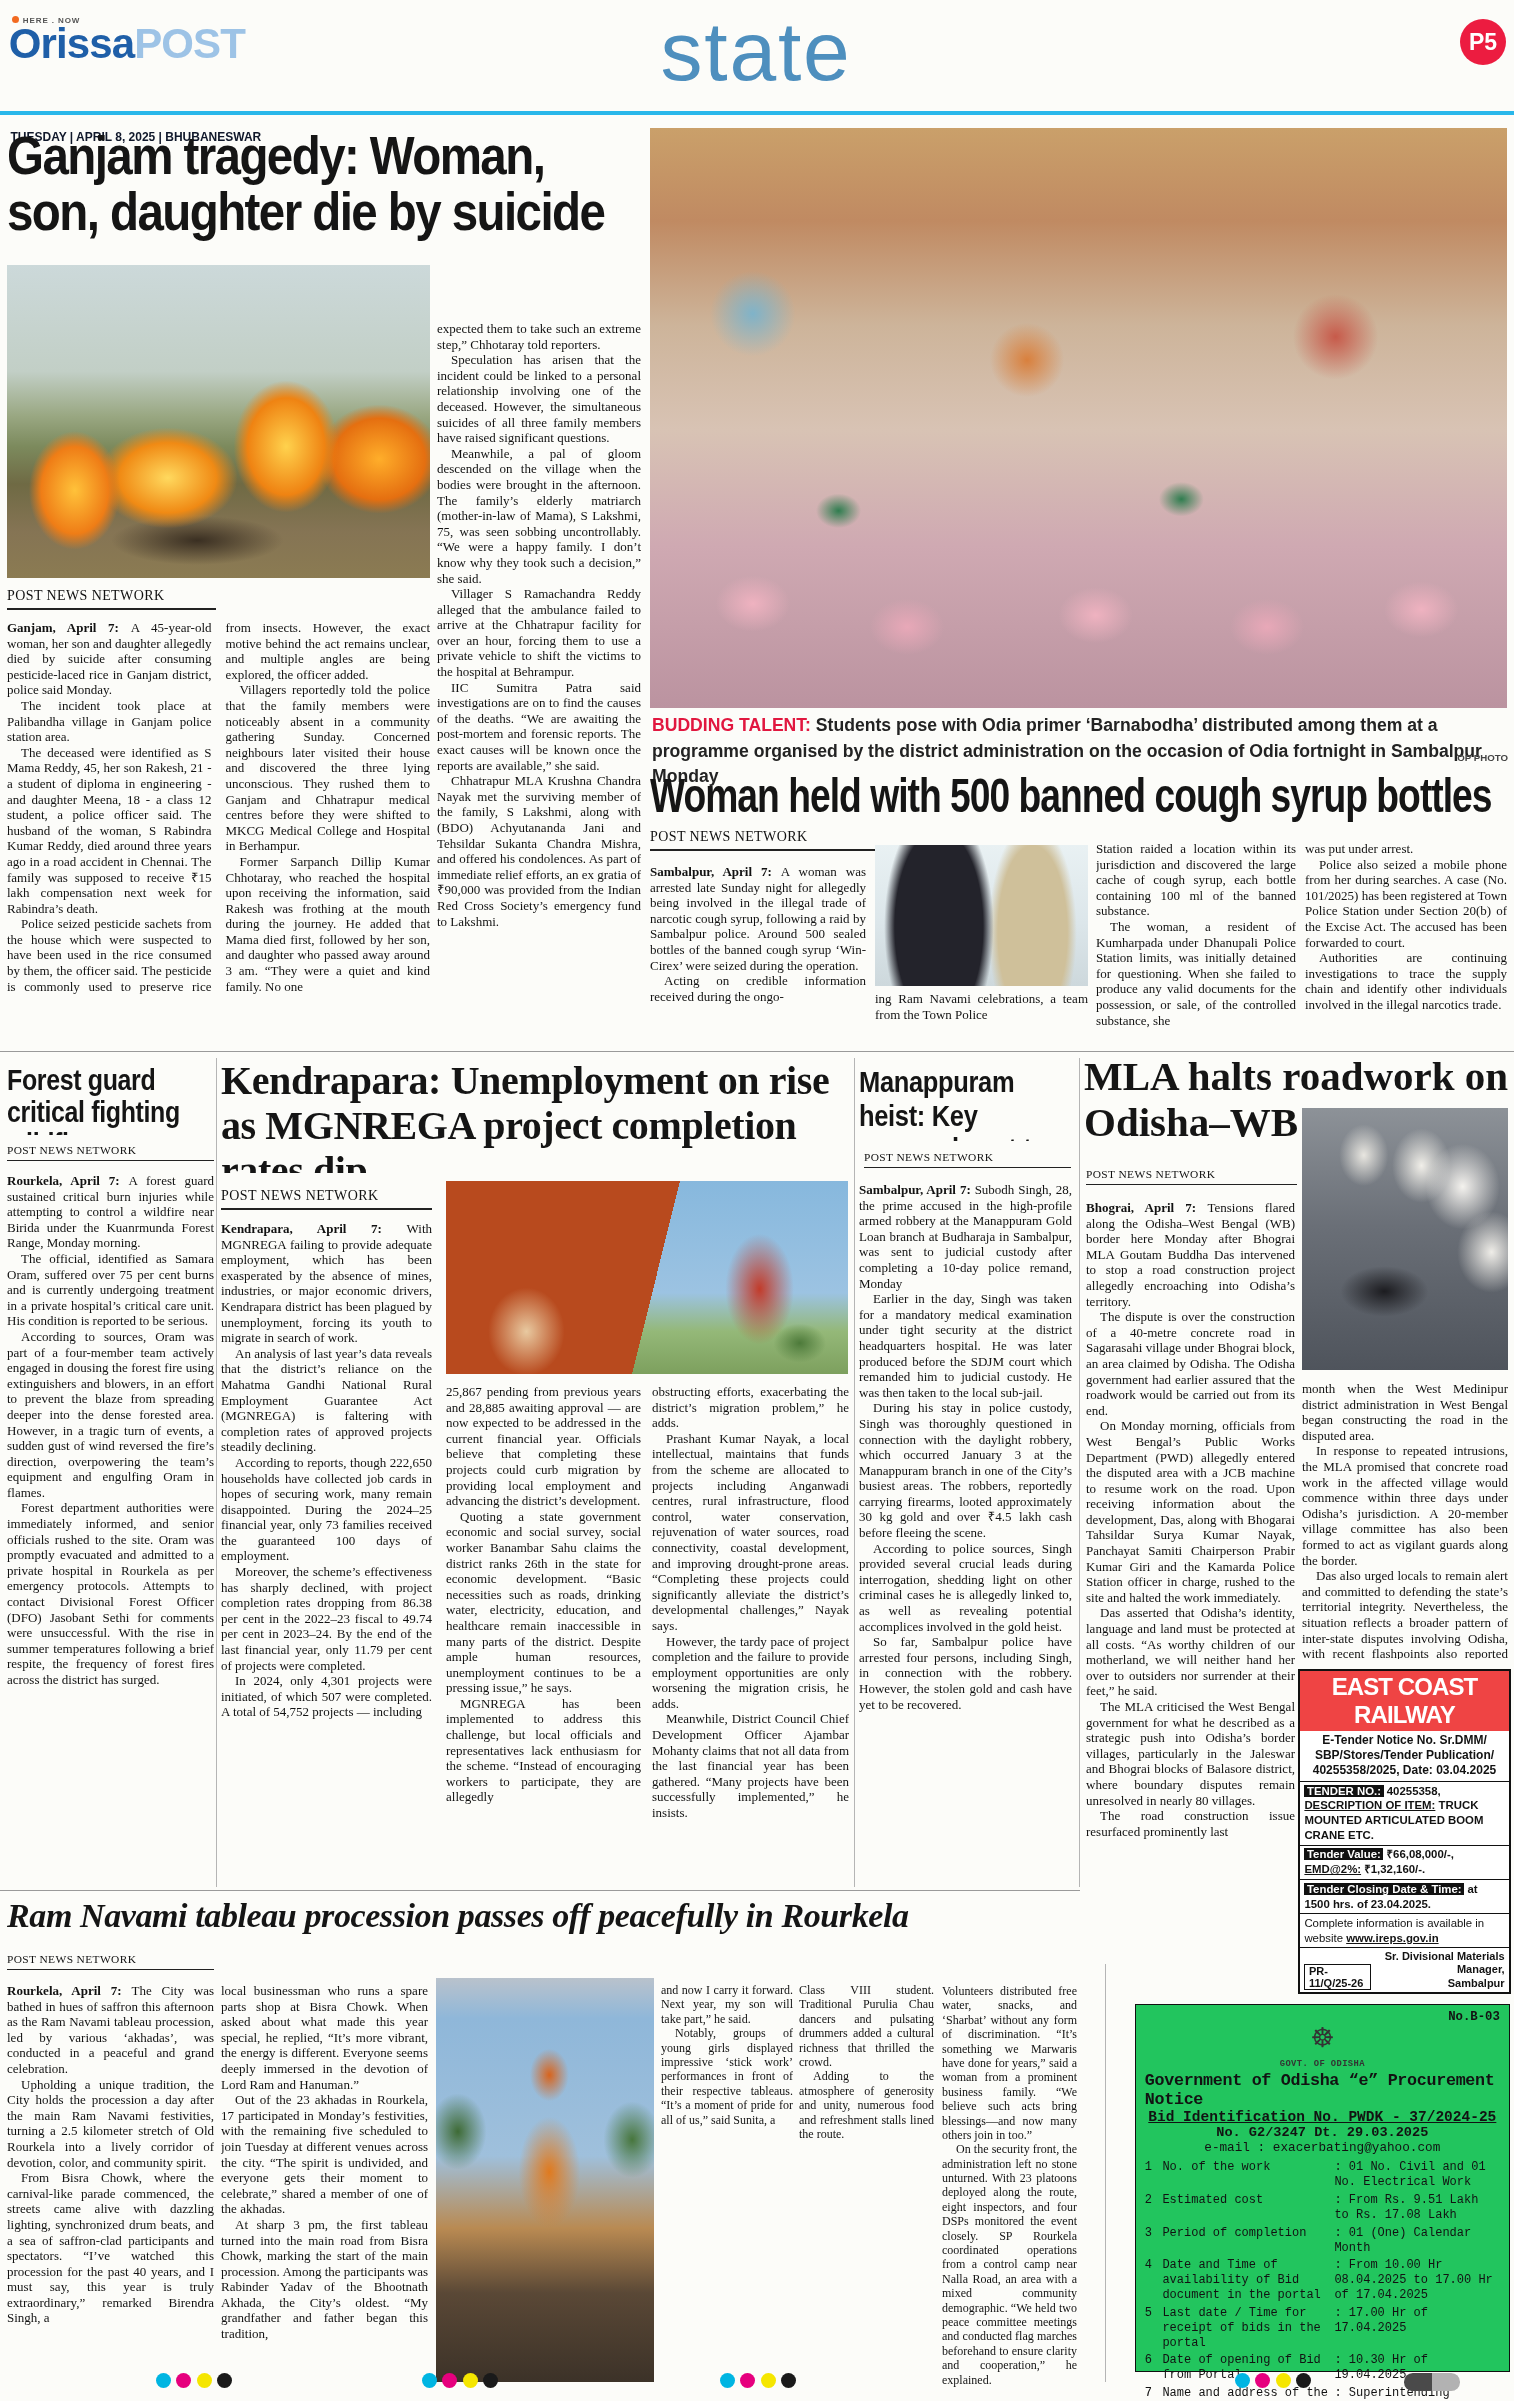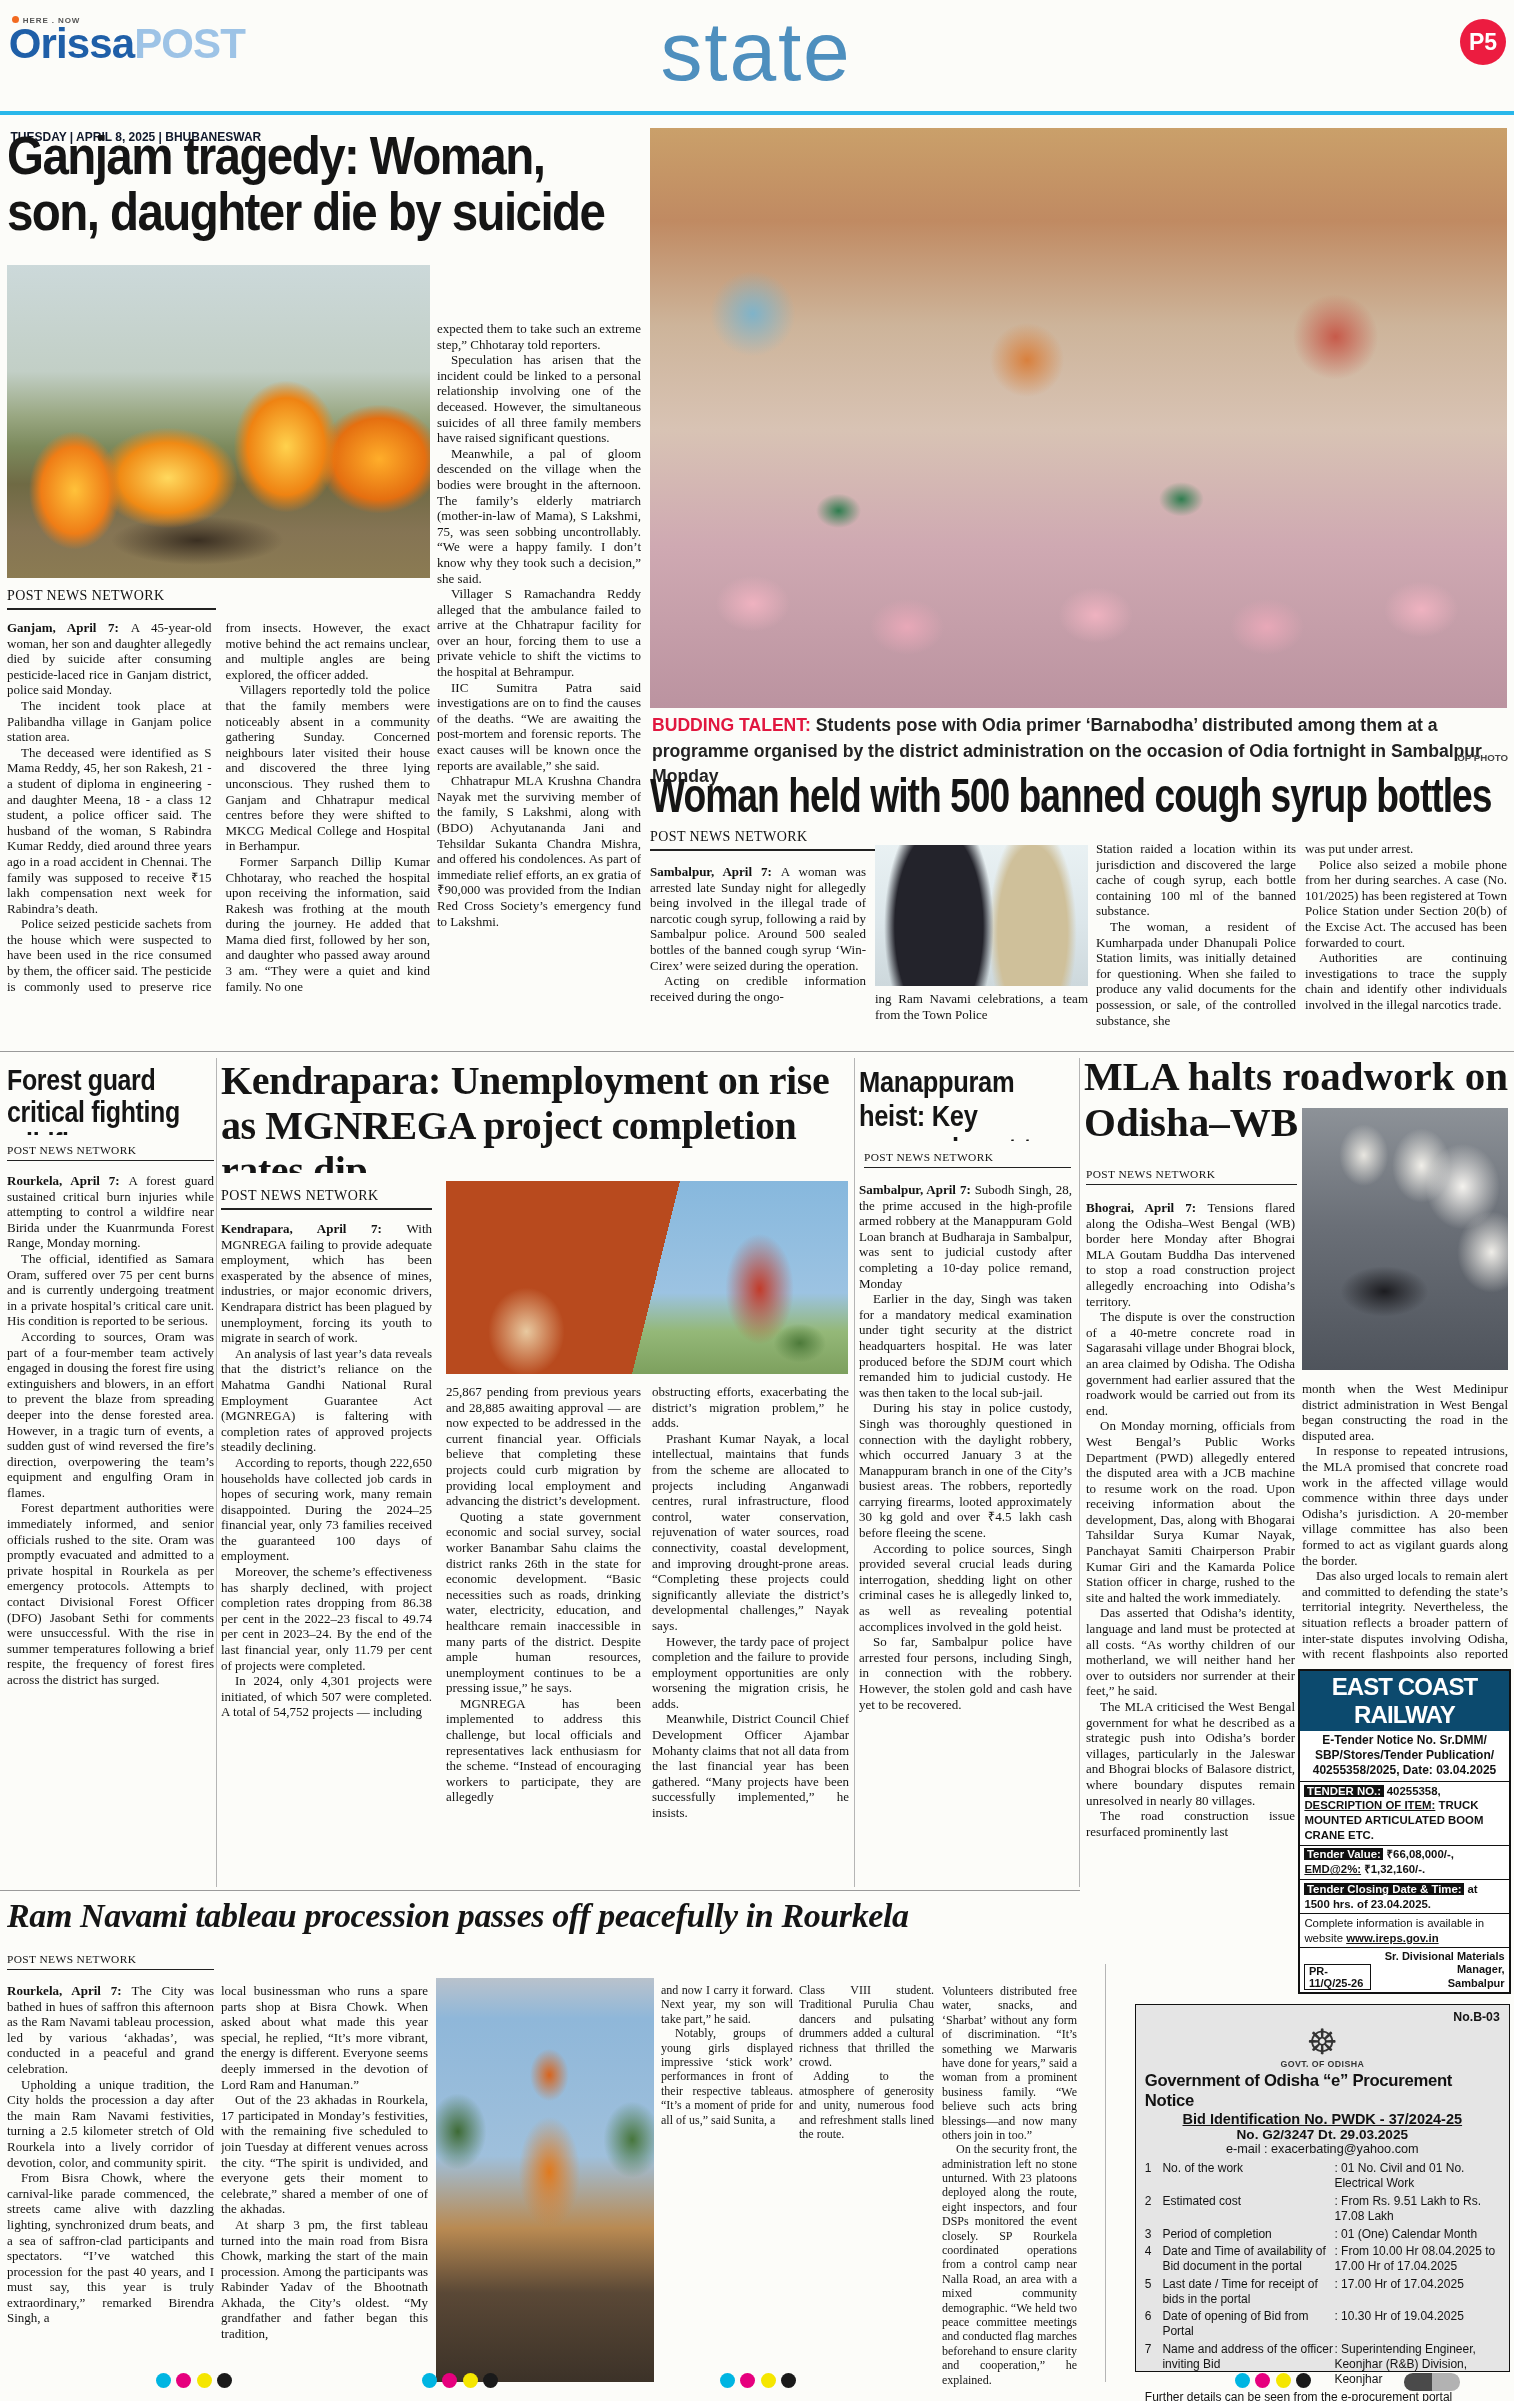--- a/index.html
+++ b/index.html
@@ -81,30 +81,30 @@
   .caption .cap-label{color:#e1173f;}
   .credit{font-family:"Liberation Sans",sans-serif;font-size:9.7px;font-weight:bold;color:#444;}
   
   .hdiv{background:#9a9a9a;height:0.9px;}
   .vdiv{background:#b5b5b5;width:0.9px;}
   .regmark{display:flex;gap:5.3px;}
   .regmark i{width:15px;height:15px;border-radius:50%;display:block;}
   .graymark{width:56px;height:17.6px;border-radius:8.8px;background:linear-gradient(90deg,#4a4a4a 0 50%,#b2b2b2 50%);}
   
   .rail-box{border:2.2px solid #111;background:#fff;font-family:"Liberation Sans",sans-serif;}
-  .rail-title{background:#0c4a6e;color:#fff;font-weight:bold;font-size:24px;text-align:center;letter-spacing:-0.9px;
+  .rail-title{background:#ef4444;color:#fff;font-weight:bold;font-size:24px;text-align:center;letter-spacing:-0.9px;
               padding:1.8px 0;font-family:"Liberation Sans",sans-serif;}
   .rail-notice{font-size:12px;font-weight:bold;text-align:center;line-height:1.25;padding:2.6px 3.5px;border-bottom:0.9px solid #111;}
   .rail-line{font-size:11.4px;font-weight:bold;line-height:1.3;padding:1.8px 4.4px;}
   .lbl-inv{background:#111;color:#fff;padding:0 2.6px;}
   .u{text-decoration:underline;}
   .rail-bottom{display:flex;justify-content:space-between;align-items:flex-end;padding:1.8px 4.4px 3.5px;font-size:11px;font-weight:bold;}
   .rail-ref{border:1.3px solid #111;padding:0 3.5px;}
   
-  .odi-box{border:1.8px solid #111;background:#e5e5e5;font-family:Liberation Sans, sans-serif;padding:5.3px 8.8px;}
+  .odi-box{border:1.8px solid #111;background:#22c55e;font-family:Liberation Mono, monospace;padding:5.3px 8.8px;}
   .odi-code{text-align:right;font-weight:bold;font-size:12.3px;}
   .odi-emblem{text-align:center;font-size:35px;line-height:1;color:#333;}
   .odi-emblem-cap{text-align:center;font-size:8.8px;font-weight:bold;color:#333;letter-spacing:0.4px;}
   .odi-title{font-weight:bold;font-size:16.7px;letter-spacing:-0.3px;margin-top:1.8px;}
   .odi-bid{text-align:center;font-weight:bold;font-size:14.5px;text-decoration:underline;}
   .odi-ref{text-align:center;font-weight:bold;font-size:13.6px;}
   .odi-email{text-align:center;font-size:12.7px;}
   .notice-rows{margin-top:5.3px;}
   .notice-row{display:flex;font-size:12px;line-height:1.25;margin-bottom:2.6px;}
   .nr-n{width:17.6px;flex:none;}

